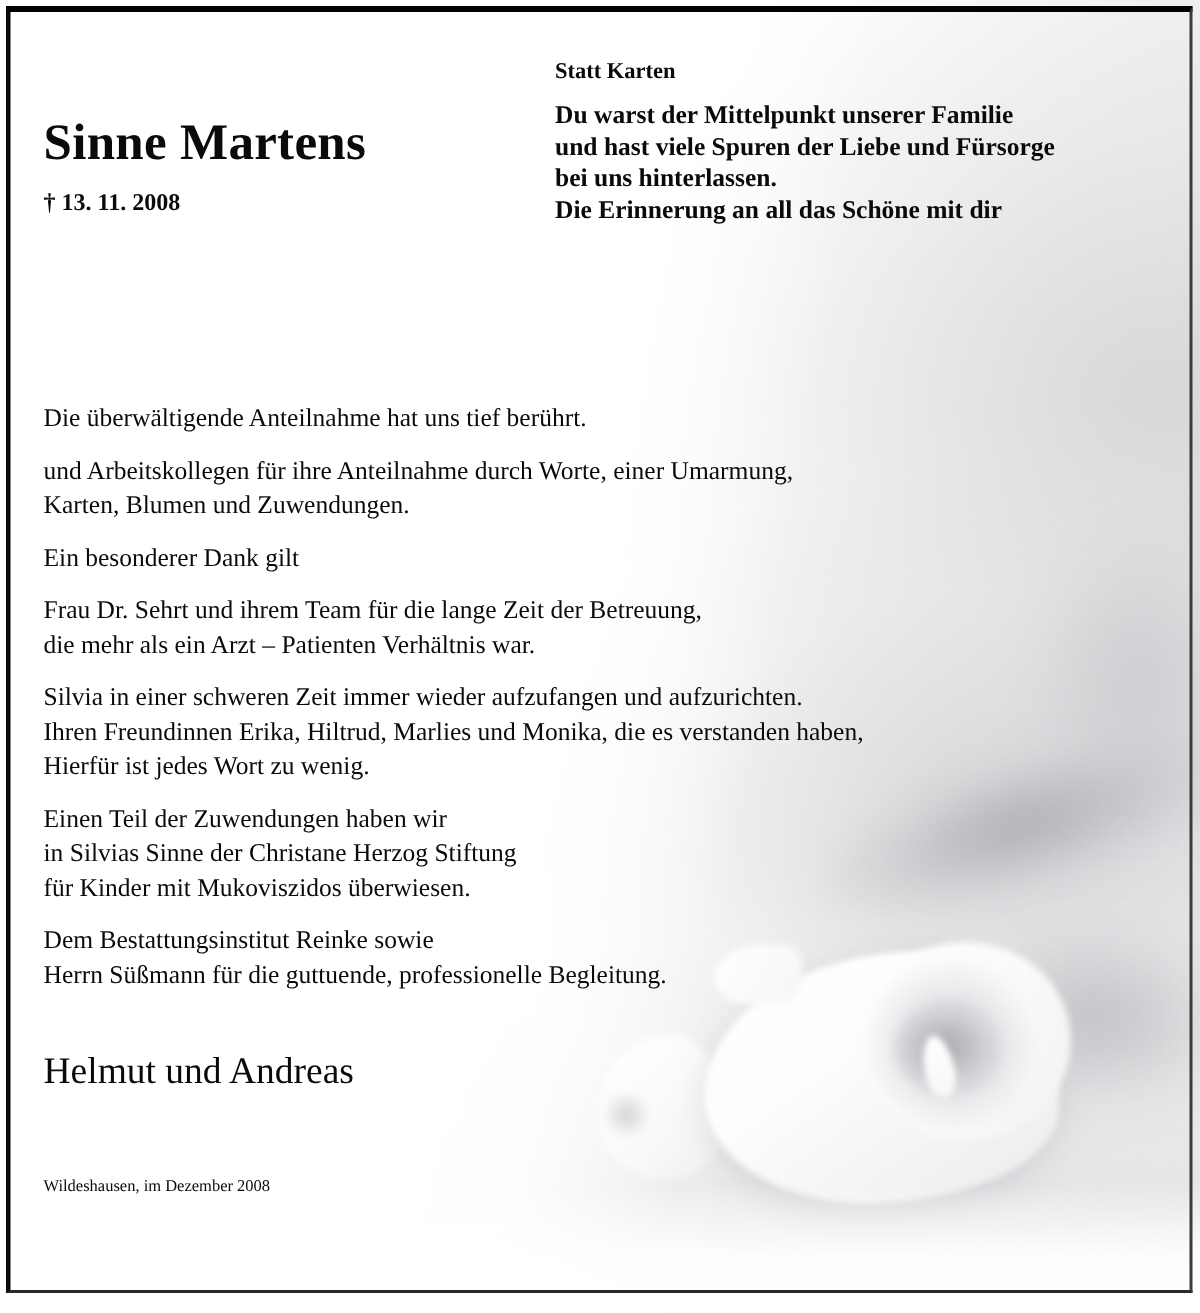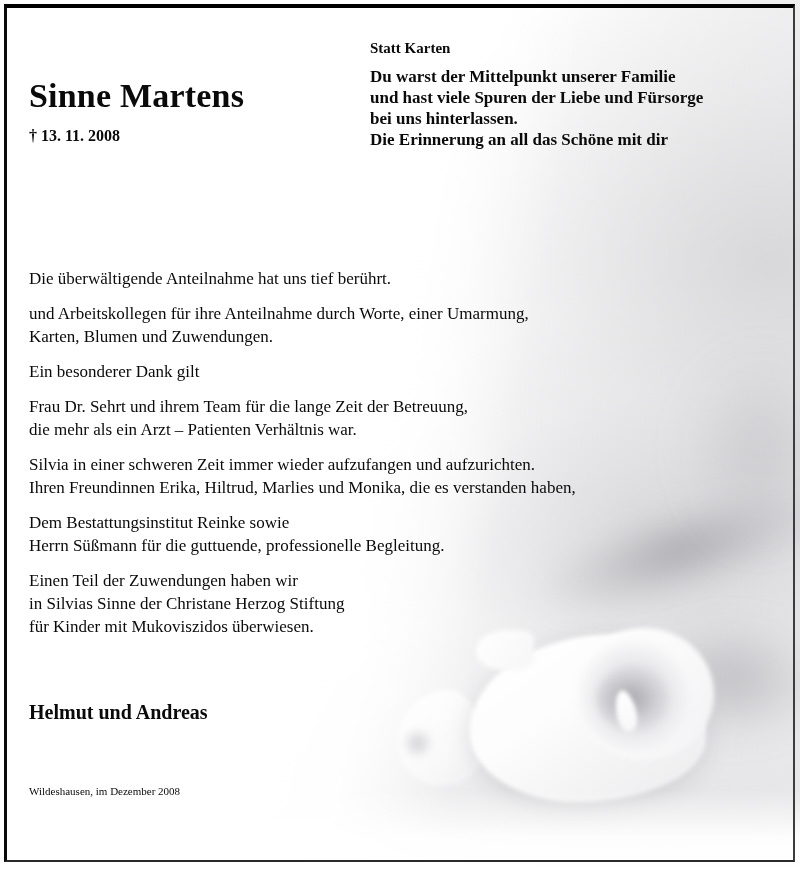--- a/index.html
+++ b/index.html
@@ -195,22 +195,22 @@
     line-height: 23px;
     margin-top: 46px;
   }
   .para { margin: 0 0 12px 0; }
   .para:last-child { margin-bottom: 0; }
   .para div { white-space: nowrap; }
 
   .signature {
     position: absolute;
     left: 29px; top: 702px;
-    font-size: 20px;
-    font-weight: bold;
+    font-size: 25px;
+    font-weight: normal;
     line-height: 1;
     white-space: nowrap;
     text-align: right;
   }
   .place-date {
     position: absolute;
     left: 29px; top: 786px;
     font-size: 11px;
     line-height: 1;
     white-space: nowrap;
@@ -277,33 +277,34 @@
       </div>
 
       <div class="para">
         <div>Frau Dr. Sehrt und ihrem Team für die lange Zeit der Betreuung,</div>
         <div>die mehr als ein Arzt – Patienten Verhältnis war.</div>
       </div>
 
       <div class="para">
         <div>Silvia in einer schweren Zeit immer wieder aufzufangen und aufzurichten.</div>
         <div>Ihren Freundinnen Erika, Hiltrud, Marlies und Monika, die es verstanden haben,</div>
-      </div>
-
-      <div class="para">
-        <div>Dem Bestattungsinstitut Reinke sowie</div>
-        <div>Herrn Süßmann für die guttuende, professionelle Begleitung.</div>
+        <div>Hierfür ist jedes Wort zu wenig.</div>
       </div>
 
       <div class="para">
         <div>Einen Teil der Zuwendungen haben wir</div>
         <div>in Silvias Sinne der Christane Herzog Stiftung</div>
         <div>für Kinder mit Mukoviszidos überwiesen.</div>
       </div>
 
+      <div class="para">
+        <div>Dem Bestattungsinstitut Reinke sowie</div>
+        <div>Herrn Süßmann für die guttuende, professionelle Begleitung.</div>
+      </div>
+
     </div>
 
     <div class="signature">Helmut und Andreas</div>
 
     <div class="place-date">Wildeshausen, im Dezember 2008</div>
 
   </div>
 </div>
 
 </body></html>

